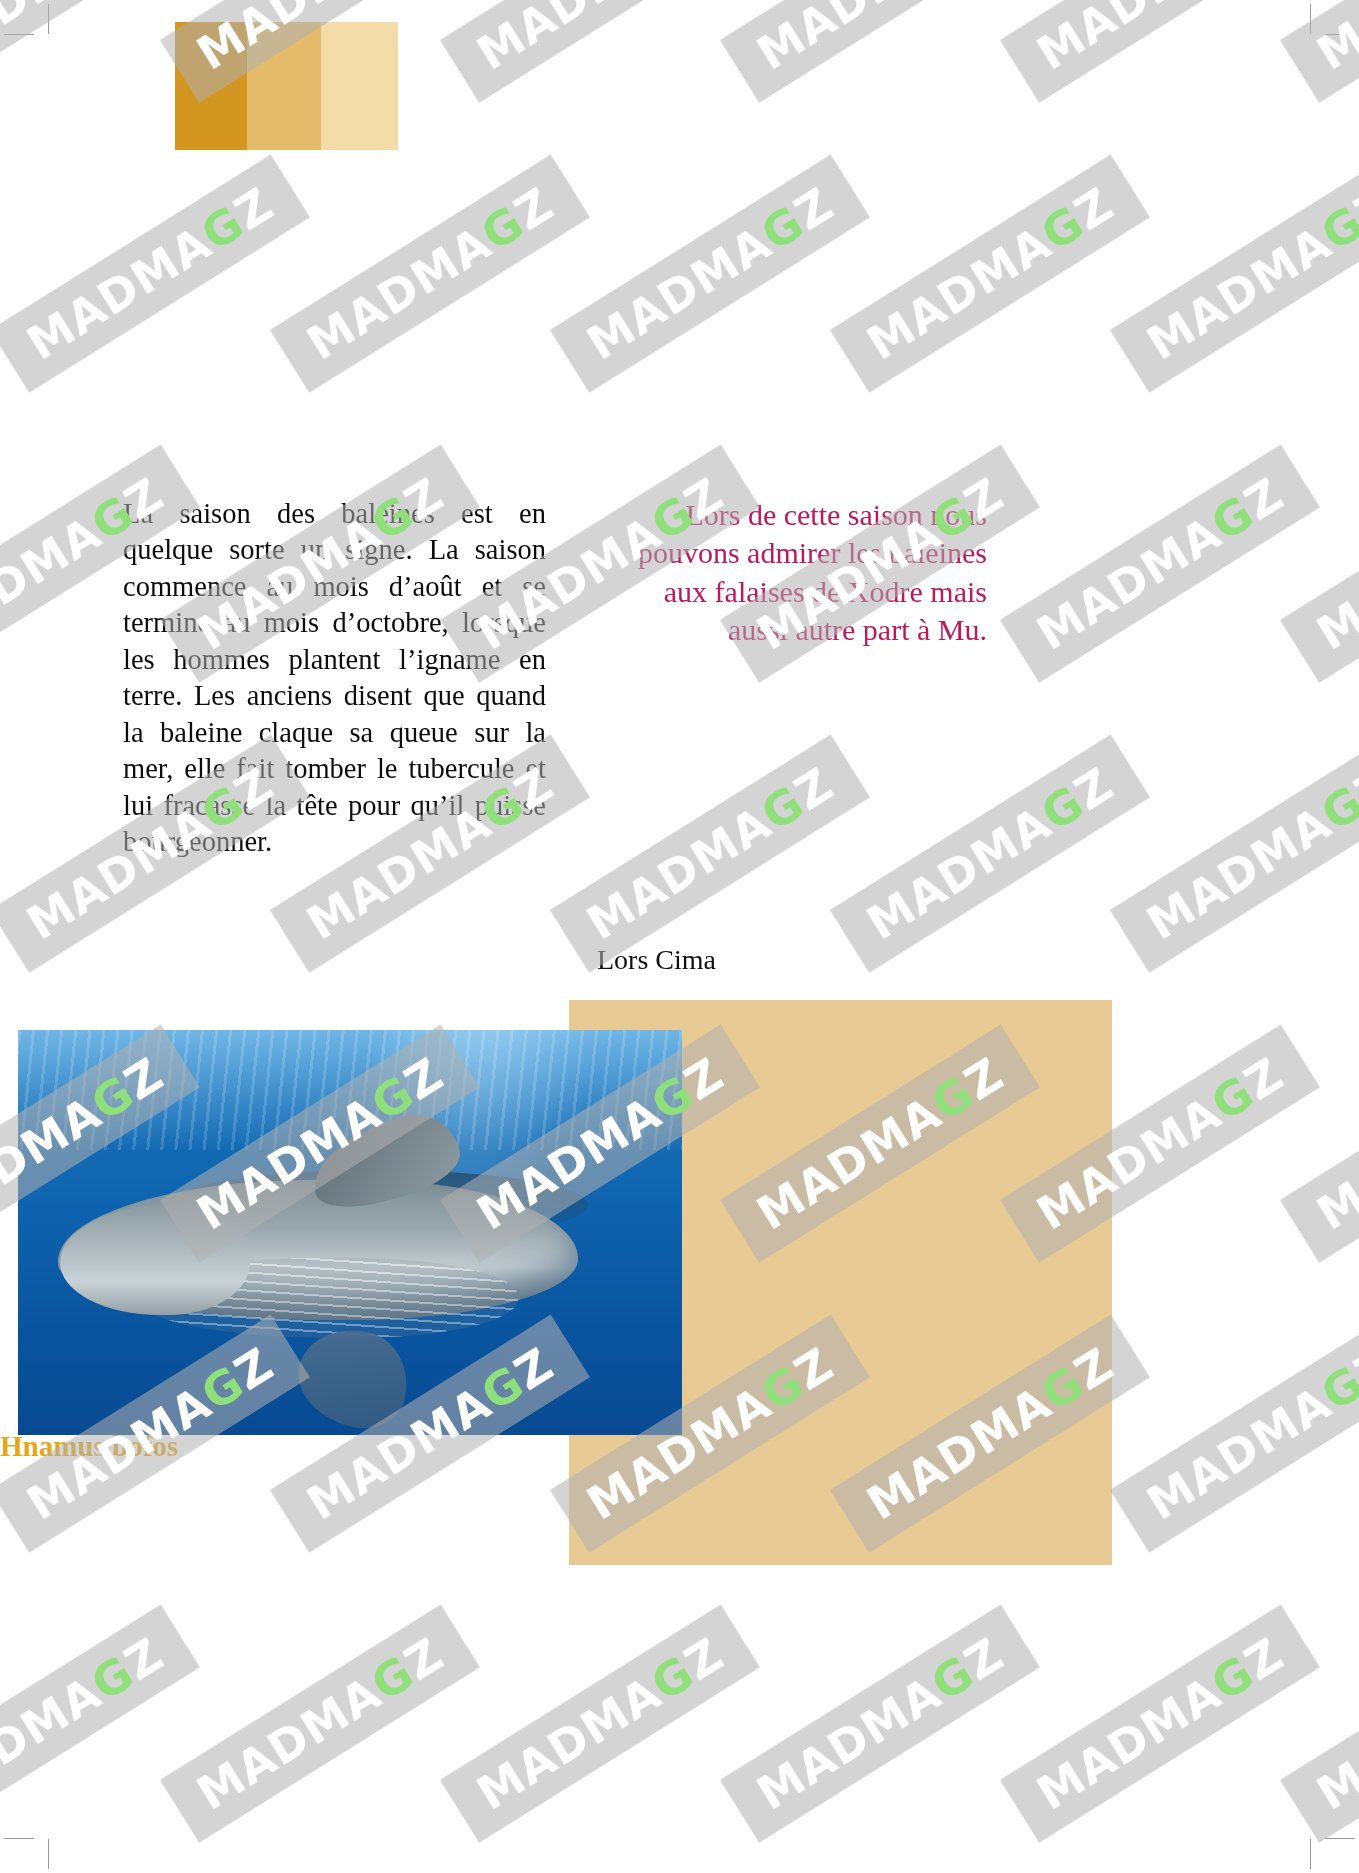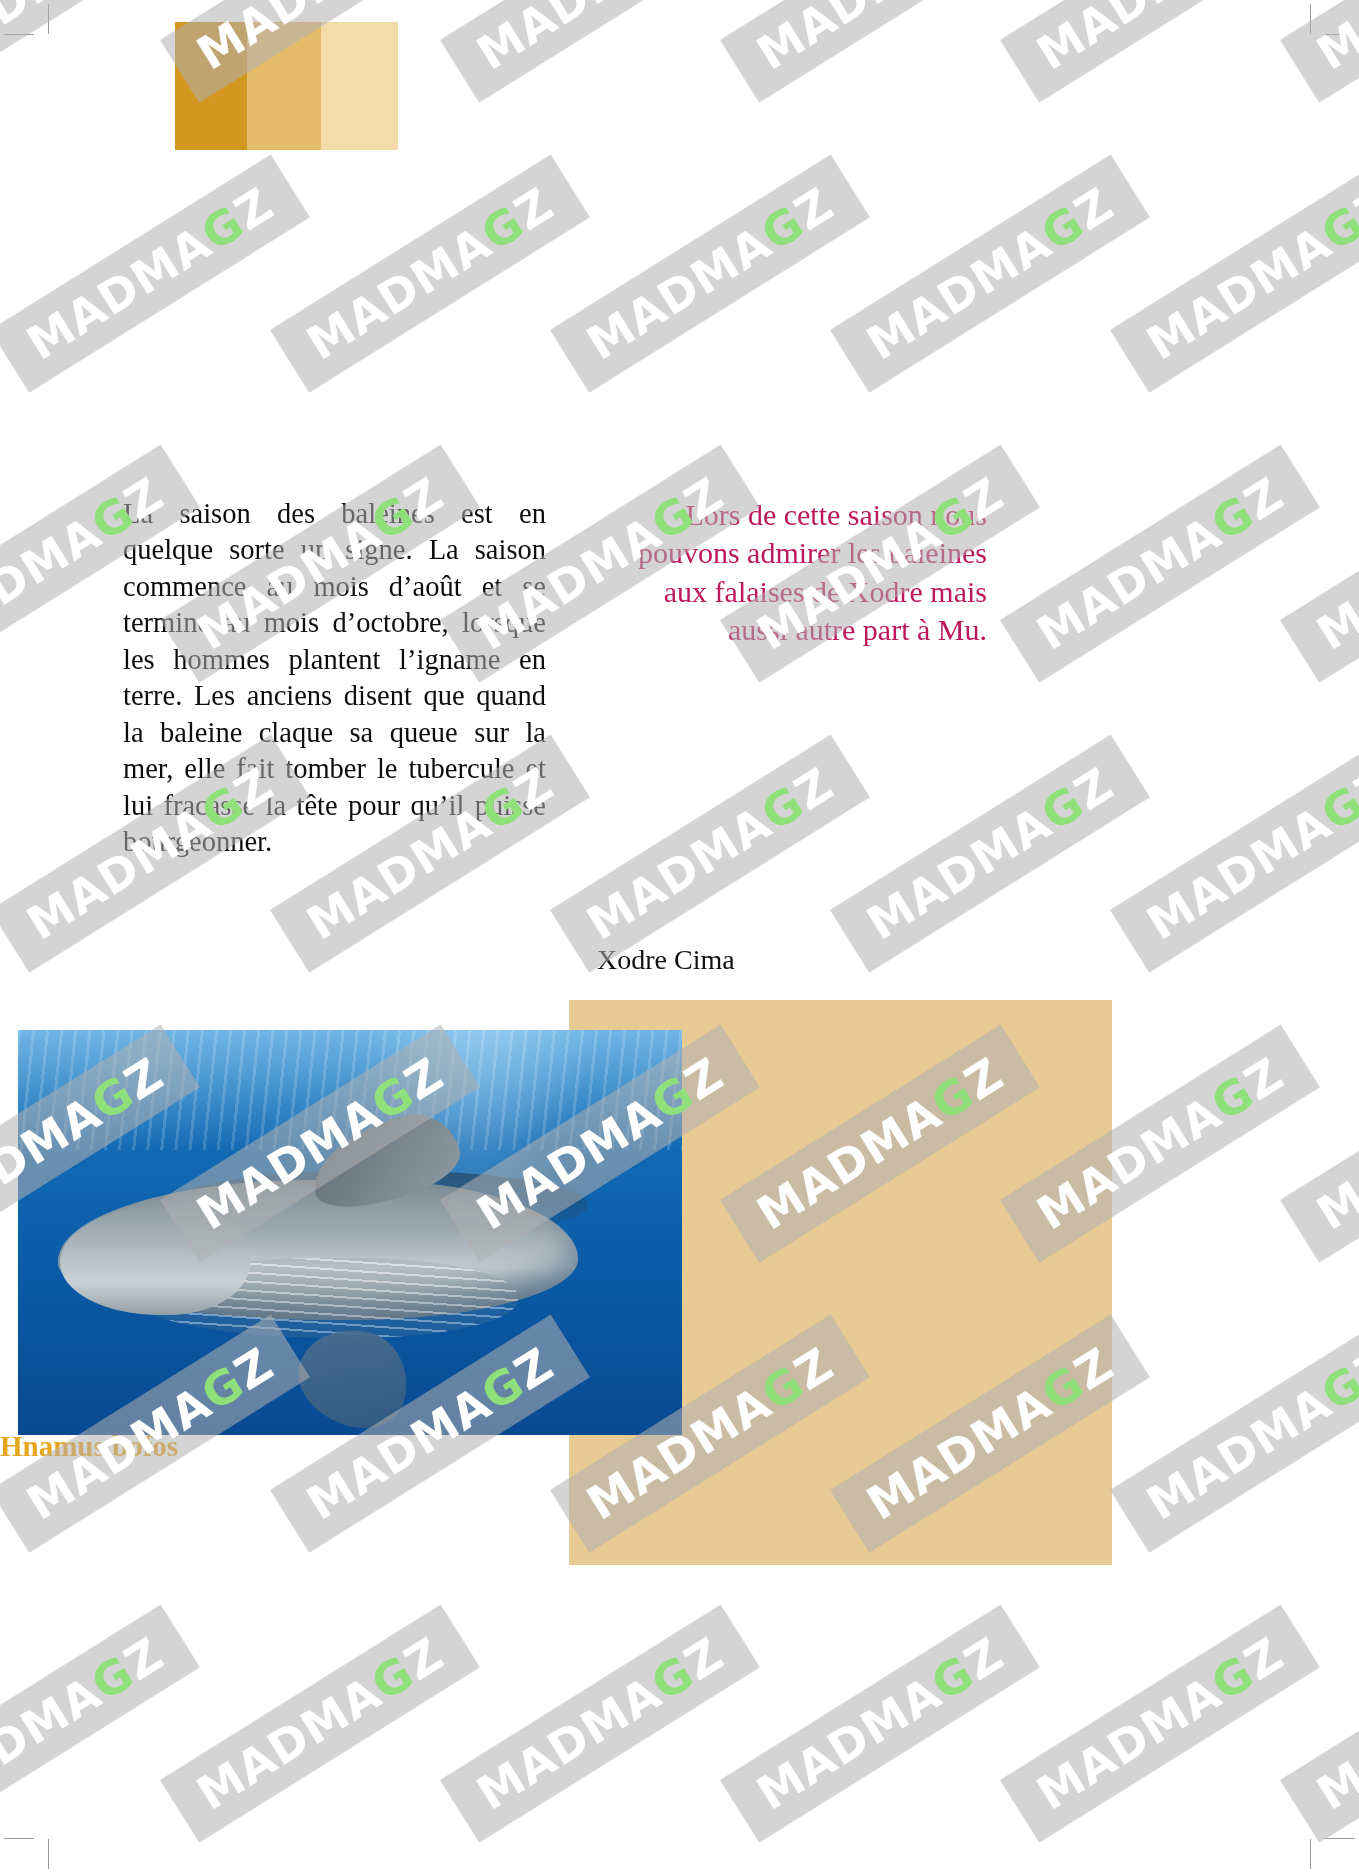--- a/index.html
+++ b/index.html
@@ -242,21 +242,21 @@
   <div class="crop-mark cm-br-h"></div>
 
   <div class="deco-block" id="deco-light"></div>
   <div class="deco-block" id="deco-mid"></div>
   <div class="deco-block" id="deco-dark"></div>
   <div class="deco-block" id="deco-overlay"></div>
 
 
   <div id="col-left">La saison des baleines est en quelque sorte un signe. La saison commence au mois d’août et se termine au mois d’octobre, lorsque les hommes plantent l’igname en terre. Les anciens disent que quand la baleine claque sa queue sur la mer, elle fait tomber le tubercule et lui fracasse la tête pour qu’il puisse bourgeonner.</div>
   <div id="col-right">Lors de cette saison nous pouvons admirer les baleines aux falaises de Xodre mais aussi autre part à Mu.</div>
-  <div id="byline">Xodre Cima</div>
+  <div id="byline">Lors Cima</div>
 
   <div id="beige-panel"></div>
 
   <div id="photo">
     <div class="sea"></div>
     <div class="lightbeam"></div>
     <div class="surface"></div>
     <div class="whale-back-shadow"></div>
     <div class="whale-body"></div>
     <div class="whale-grooves"></div>

